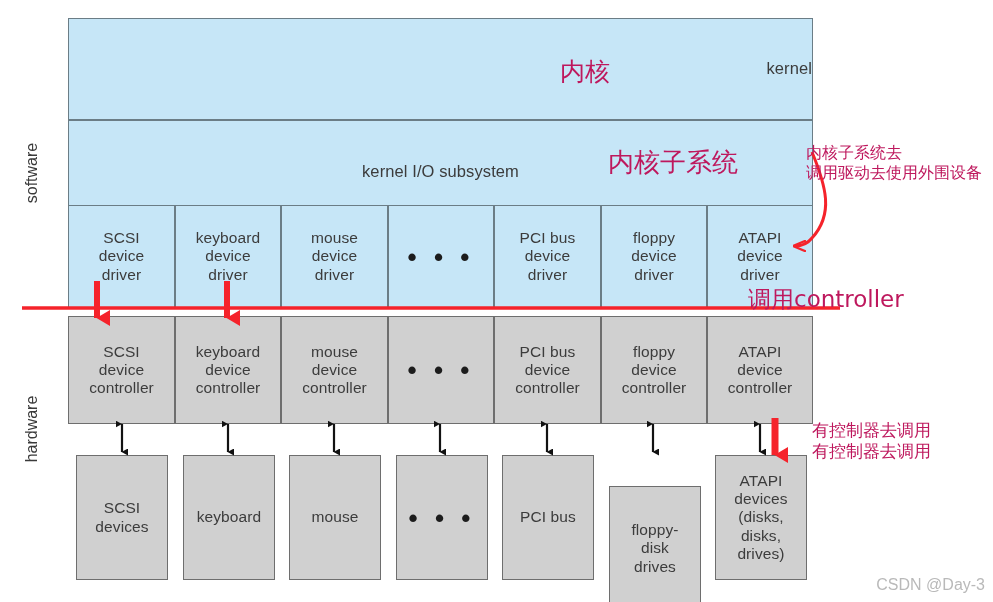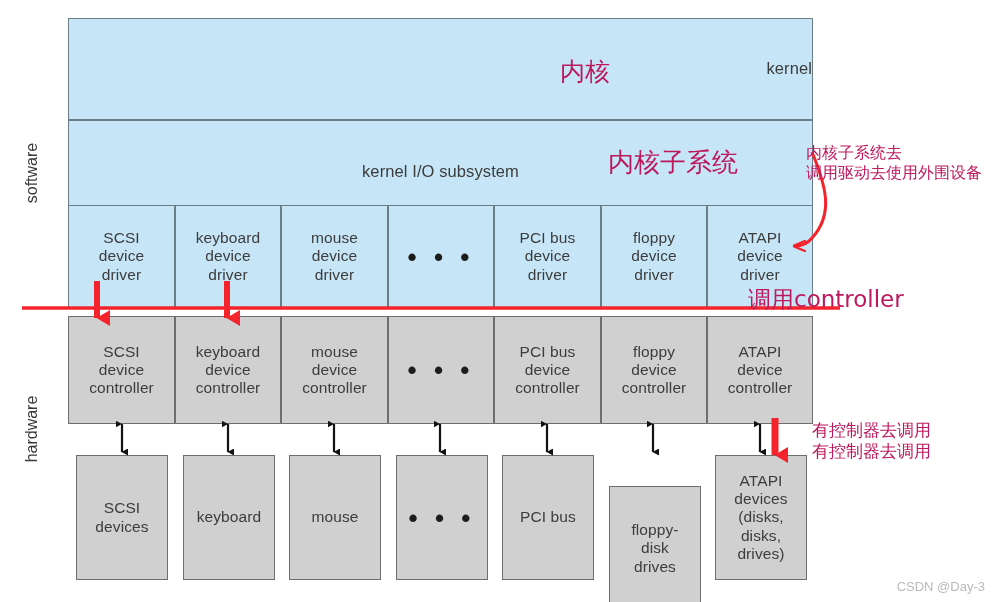--- a/index.html
+++ b/index.html
@@ -86,21 +86,21 @@
     left: 0; top: 0;
     width: 993px; height: 602px;
     pointer-events: none;
   }
 
   
   #watermark {
     position: absolute;
     right: 8px;
     bottom: 8px;
-    font-size: 13px;
+    font-size: 16px;
     color: #b9b9b9;
     white-space: nowrap;
   }
 </style>
 </head>
 <body>
 
 <div id="stage">
 
   <div class="side-label rot" id="label-software">software</div>

